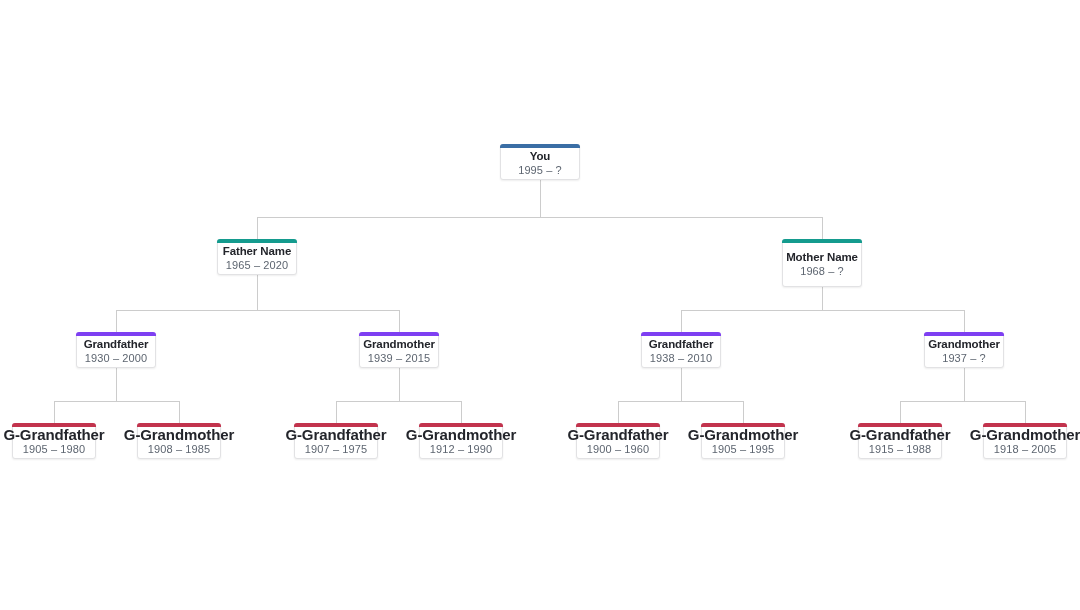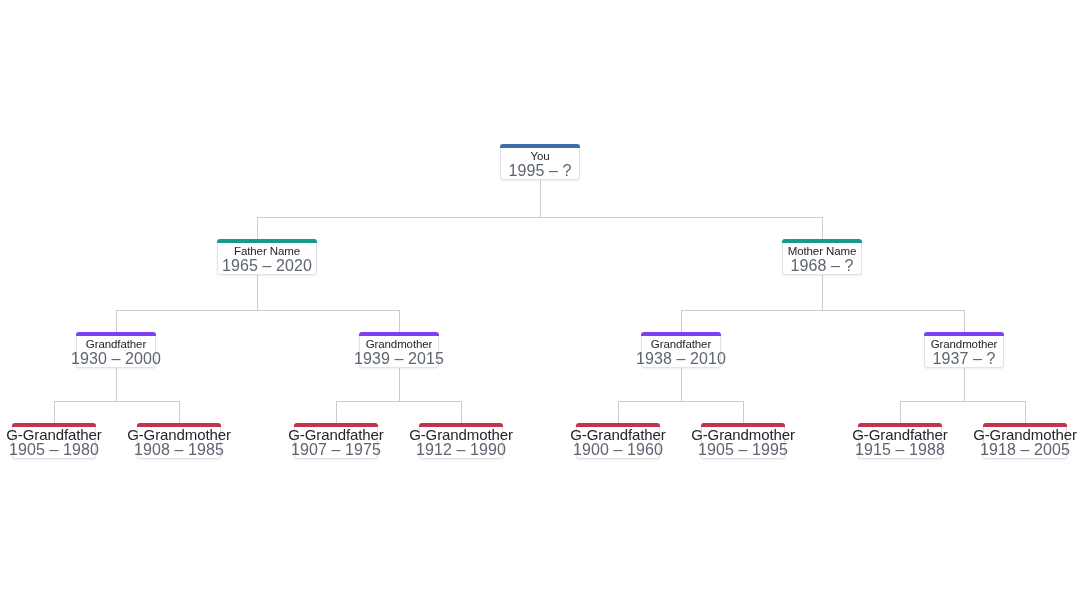--- a/index.html
+++ b/index.html
@@ -41,28 +41,28 @@
   .node-accent {
     position: absolute;
     left: -1px;
     right: -1px;
     top: -1px;
     height: 4px;
     border-radius: 3px 3px 0 0;
   }
   .node-name {
     font-size: 11.5px;
-    font-weight: normal;
+    font-weight: bold;
     color: #23252b;
     line-height: 14px;
     white-space: nowrap;
     letter-spacing: -0.1px;
   }
   .node-dates {
-    font-size: 16px;
+    font-size: 11px;
     color: #5d6570;
     line-height: 15px;
     white-space: nowrap;
     letter-spacing: 0.1px;
   }
   .gen-self .node-name { font-size: 11.5px; }
   .gen-great .node-name { font-size: 15px; }
 </style>
 </head>
 <body>
@@ -96,26 +96,26 @@
       <line x1="964" y1="368" x2="964" y2="401" stroke="#cccccc" stroke-width="1" shape-rendering="crispEdges"></line>
       <line x1="900" y1="401" x2="1025" y2="401" stroke="#cccccc" stroke-width="1" shape-rendering="crispEdges"></line>
       <line x1="900" y1="401" x2="900" y2="423" stroke="#cccccc" stroke-width="1" shape-rendering="crispEdges"></line>
       <line x1="1025" y1="401" x2="1025" y2="423" stroke="#cccccc" stroke-width="1" shape-rendering="crispEdges"></line>
     </svg>
 <div class="node gen-self" style="left: 500px; top: 144px; width: 80px; height: 36px;">
       <div class="node-accent" style="background: rgb(58, 110, 165);"></div>
       <div class="node-name">You</div>
       <div class="node-dates">1995 – ?</div>
     </div>
-    <div class="node gen-parent" style="left: 217px; top: 239px; width: 100px; height: 36px;">
+    <div class="node gen-parent" style="left: 217px; top: 239px; width: 80px; height: 36px;">
       <div class="node-accent" style="background: rgb(20, 155, 142);"></div>
       <div class="node-name">Father Name</div>
       <div class="node-dates">1965 – 2020</div>
     </div>
-    <div class="node gen-parent" style="left: 782px; top: 239px; width: 80px; height: 36px;">
+    <div class="node gen-parent" style="left: 782px; top: 239px; width: 80px; height: 48px;">
       <div class="node-accent" style="background: rgb(20, 155, 142);"></div>
       <div class="node-name">Mother Name</div>
       <div class="node-dates">1968 – ?</div>
     </div>
     <div class="node gen-grand" style="left: 76px; top: 332px; width: 80px; height: 36px;">
       <div class="node-accent" style="background: rgb(126, 63, 242);"></div>
       <div class="node-name">Grandfather</div>
       <div class="node-dates">1930 – 2000</div>
     </div>
     <div class="node gen-grand" style="left: 359px; top: 332px; width: 80px; height: 36px;">

